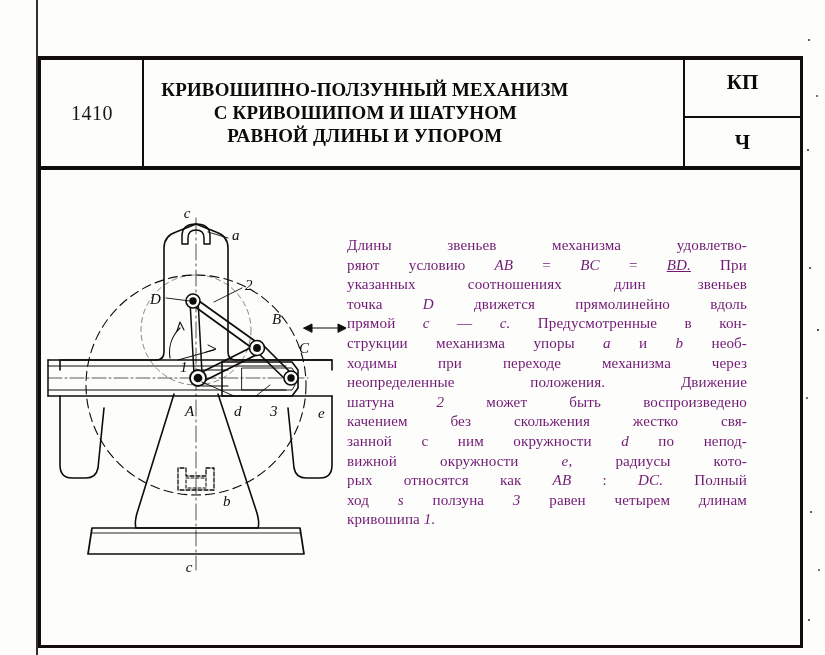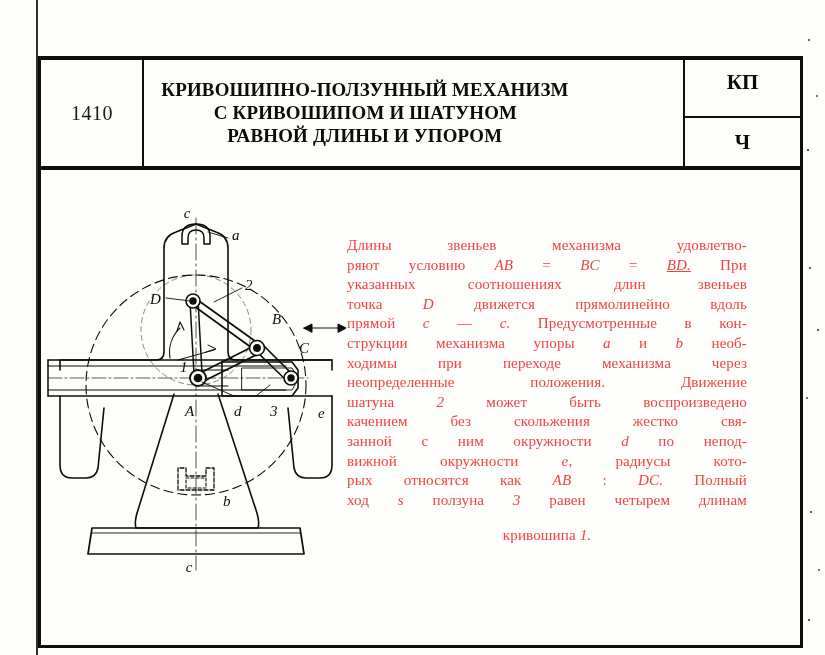--- a/index.html
+++ b/index.html
@@ -60,24 +60,24 @@
 
   .cell-kp{position:absolute;left:647px;top:4px;width:115px;height:44px;
     display:flex;align-items:center;justify-content:center;}
   .cell-ch{position:absolute;left:647px;top:62px;width:115px;height:48px;
     display:flex;align-items:center;justify-content:center;}
   .cell-kp span,.cell-ch span{font-weight:700;font-size:21px;color:#0d0b09;}
 
   
   .descr{position:absolute;left:347px;top:236px;width:400px;
     font-family:"Liberation Serif", serif;
-    font-size:15.1px;line-height:19.6px;color:#ef4444;}
+    font-size:15.1px;line-height:19.6px;color:#701a75;}
   .descr .ln{white-space:nowrap;letter-spacing:.1px;}
   .descr .ln.just{display:flex;justify-content:space-between;}
-  .descr .ln.center{text-align:center;display:block;margin-top:16px;}
+  .descr .ln.center{text-align:left;display:block;}
 
   
   .drawing{position:absolute;left:46px;top:210px;width:300px;height:370px;}
   .drawing svg{display:block;}
   .lbl{font-family:"Liberation Serif",serif;font-style:italic;font-size:15px;fill:#0f0d0b;}
   .lbl-n{font-family:"Liberation Serif",serif;font-style:italic;font-size:15px;fill:#0f0d0b;}
 </style>
 </head>
 <body>
 

